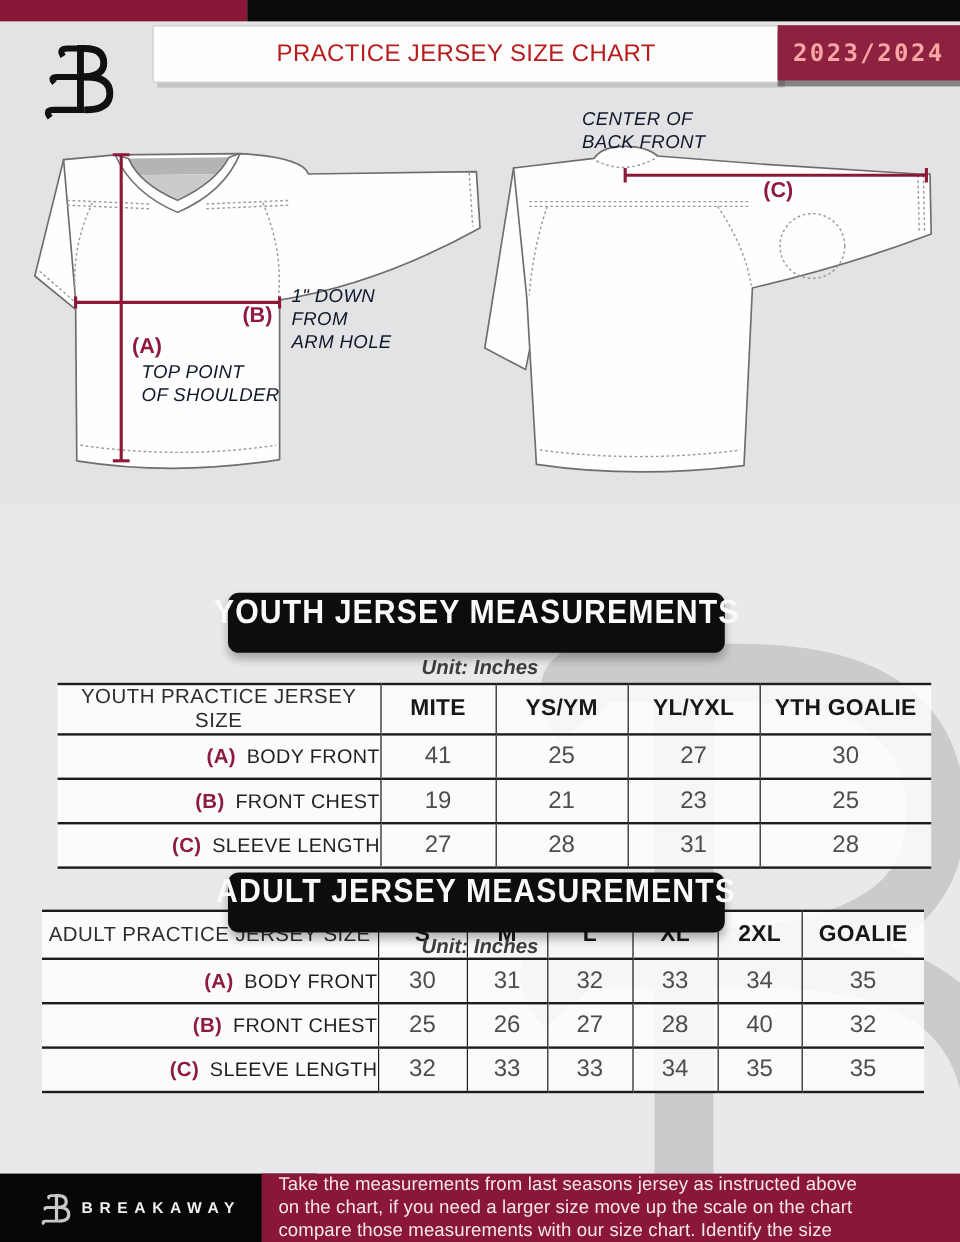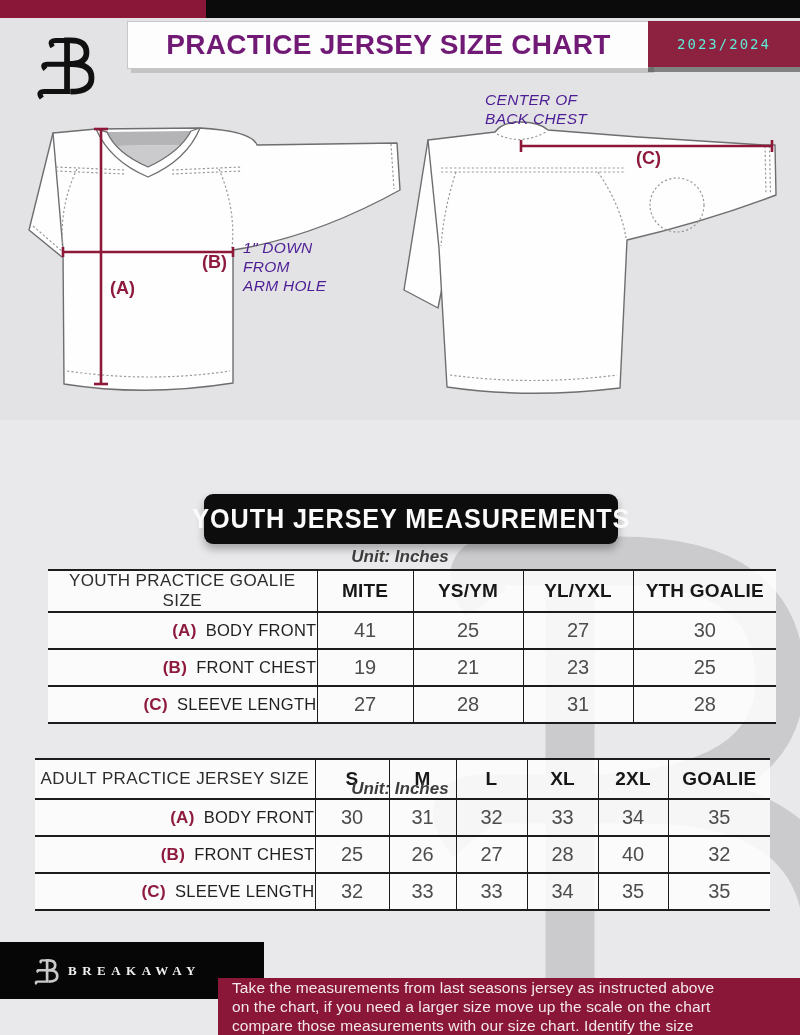--- a/index.html
+++ b/index.html
@@ -7,40 +7,40 @@
         font-family:"Liberation Sans", sans-serif;}
   .abs{position:absolute;}
 
   
   .strip-maroon{left:0;top:0;width:206px;height:18px;background:#8a1638;}
   .strip-black{left:206px;top:0;width:594px;height:18px;background:#0b0b0b;}
 
   
   .title-box{left:127px;top:21px;width:521px;height:46px;background:#fdfdfd;border:1px solid #c7c7c9;
              box-shadow:4px 4px 0 rgba(0,0,0,.14);display:flex;align-items:center;justify-content:center;z-index:3;}
-  .title-box h1{margin:0;font-size:28px;font-weight:700;color:#701a75;letter-spacing:.3px;white-space:nowrap;}
+  .title-box h1{margin:0;font-size:20px;font-weight:400;color:#b91c1c;letter-spacing:.3px;white-space:nowrap;}
   .year-box{left:648px;top:21px;width:152px;height:46px;background:#8d2140;box-shadow:0 5px 0 rgba(10,10,10,.45);
             display:flex;align-items:center;justify-content:center;z-index:3;}
-  .year-box span{font-family:"DejaVu Sans Mono", monospace;font-weight:400;font-size:14px;color:#5eead4;letter-spacing:2px;}
+  .year-box span{font-family:"DejaVu Sans Mono", monospace;font-weight:700;font-size:20px;color:#fca5a5;letter-spacing:2px;}
 
   
   .diagram-section{left:0;top:18px;width:800px;height:402px;background:#e3e3e5;z-index:1;}
   .jersey{position:absolute;z-index:2;}
-  .anno{position:absolute;z-index:4;color:#4c1d95;}
+  .anno{position:absolute;z-index:4;color:#0f172a;}
   .anno-tag{font-weight:700;font-size:18px;color:#8e1b3e;}
   .anno-italic{font-style:italic;font-size:15.5px;line-height:19px;letter-spacing:.3px;}
 
   
   .note-banner{left:0;top:420px;width:800px;height:64px;background:#8a1638;z-index:2;
                display:flex;flex-direction:column;align-items:center;justify-content:center;}
   .note-banner div{color:#f2e4e9;font-size:17px;line-height:24px;letter-spacing:.2px;}
 
   
-  .band{left:204px;width:414px;height:50px;background:#0d0d0d;border-radius:9px;z-index:3;
-        box-shadow:0 5px 8px rgba(0,0,0,.3);display:flex;align-items:center;justify-content:center;}
+  .band{left:190px;width:414px;height:50px;background:#0d0d0d;border-radius:9px;z-index:3;
+        box-shadow:0 5px 8px rgba(0,0,0,.3);display:flex;align-items:flex-start;justify-content:center;}
   .band .cx{display:inline-block;transform:scaleX(.9);white-space:nowrap;color:#fafafa;
             font-size:28px;font-weight:700;letter-spacing:1px;}
   .unit{left:0;width:800px;text-align:center;font-style:italic;font-weight:700;font-size:17px;color:#3c3c3c;z-index:3;}
 
   
   .mtable{border-collapse:collapse;table-layout:fixed;z-index:2;position:absolute;}
   .mtable th,.mtable td{border-top:2px solid #1c1c1c;border-bottom:2px solid #1c1c1c;
                         background:rgba(255,255,255,.82);padding:0;}
   .mtable .vline{border-left:1.6px solid #1c1c1c;}
   .mtable th{height:38px;}
@@ -48,22 +48,22 @@
   .size-col-header{font-size:17px;font-weight:400;color:#2d2d2d;letter-spacing:.4px;text-align:center;}
   .col-h{font-size:19px;font-weight:700;color:#171717;text-align:center;letter-spacing:.2px;}
   .row-label{text-align:right;font-size:16.5px;color:#1f1f1f;letter-spacing:.3px;}
   .row-label .tag{color:#8e1b3e;font-weight:700;font-size:17px;margin-right:9px;}
   .val{text-align:center;font-size:20px;color:#4d4d4d;}
 
   
   .watermark{left:430px;top:430px;z-index:2;pointer-events:none;opacity:.38;}
 
   
-  .footer-black{left:0;top:942px;width:264px;height:57px;background:#060606;z-index:5;
-                display:flex;align-items:center;font-family:Liberation Serif, serif;}
+  .footer-black{left:0;top:978px;width:264px;height:57px;background:#060606;z-index:5;
+                display:flex;align-items:center;}
   .footer-black .wordmark{color:#efefef;font-size:13px;font-weight:700;letter-spacing:5.5px;margin-left:8px;}
   .footer-maroon{left:218px;top:978px;width:674px;height:57px;background:#8a1638;z-index:5;
                  display:flex;flex-direction:column;justify-content:center;padding-left:14px;box-sizing:border-box;}
   .footer-maroon div{color:#f3e7eb;font-size:15.5px;line-height:19px;letter-spacing:.1px;}
 
   
   .ol{fill:#fefefe;stroke:#6e6e70;stroke-width:1.4;stroke-linejoin:round;}
   .seam{fill:none;stroke:#9a9a9c;stroke-width:1.2;stroke-dasharray:2.2 2.2;}
   .measure{fill:none;stroke:#8e1838;stroke-width:2.6;}
 </style>
@@ -146,49 +146,53 @@
       <circle class="seam" cx="279" cy="117" r="27"></circle>
     </g>
     <g class="measure">
       <path d="M123 58 H374"></path>
         <path d="M123 52 V64"></path>
         <path d="M374 52 V64"></path>
     </g>
   </svg>
 
   <div class="anno anno-tag" style="left:110px;top:278px">(A)</div>
+  <div class="anno anno-italic" style="left:118px;top:301px">
+    <div>TOP POINT</div>
+    <div>OF SHOULDER</div>
+  </div>
   <div class="anno anno-tag" style="left:202px;top:252px">(B)</div>
   <div class="anno anno-italic" style="left:243px;top:238px">
     <div>1" DOWN</div>
     <div>FROM</div>
     <div>ARM HOLE</div>
   </div>
   <div class="anno anno-italic" style="left:485px;top:90px">
     <div>CENTER OF</div>
-    <div>BACK CHEST</div>
+    <div>BACK FRONT</div>
   </div>
   <div class="anno anno-tag" style="left:636px;top:148px">(C)</div>
 
 
   <div class="abs band" style="top:494px">
     <span class="cx">YOUTH JERSEY MEASUREMENTS</span>
   </div>
   <div class="abs unit" style="top:547px">Unit: Inches</div>
 
   <table class="mtable" style="left:48px;top:569px;width:728px">
     <colgroup>
         <col style="width:269px">
         <col style="width:96px">
         <col style="width:110px">
         <col style="width:110px">
         <col style="width:143px">
       </colgroup>
     <tbody>
         <tr>
-      <th class="size-col-header">YOUTH PRACTICE GOALIE SIZE</th>
+      <th class="size-col-header">YOUTH PRACTICE JERSEY SIZE</th>
       <th class="col-h vline">MITE</th>
       <th class="col-h vline">YS/YM</th>
       <th class="col-h vline">YL/YXL</th>
       <th class="col-h vline">YTH GOALIE</th>
     </tr>
     <tr>
       <td class="row-label" style="padding-left:70px">
         <span class="tag">(A)</span><span>BODY FRONT</span>
       </td>
       <td class="val vline">41</td>
@@ -210,20 +214,23 @@
         <span class="tag">(C)</span><span>SLEEVE LENGTH</span>
       </td>
       <td class="val vline">27</td>
       <td class="val vline">28</td>
       <td class="val vline">31</td>
       <td class="val vline">28</td>
     </tr>
   </tbody>
     </table>
 
+  <div class="abs band" style="top:727px">
+    <span class="cx">ADULT JERSEY MEASUREMENTS</span>
+  </div>
   <div class="abs unit" style="top:779px">Unit: Inches</div>
 
   <table class="mtable" style="left:35px;top:758px;width:735px">
     <colgroup>
         <col style="width:280px">
         <col style="width:74px">
         <col style="width:67px">
         <col style="width:71px">
         <col style="width:71px">
         <col style="width:70px">

